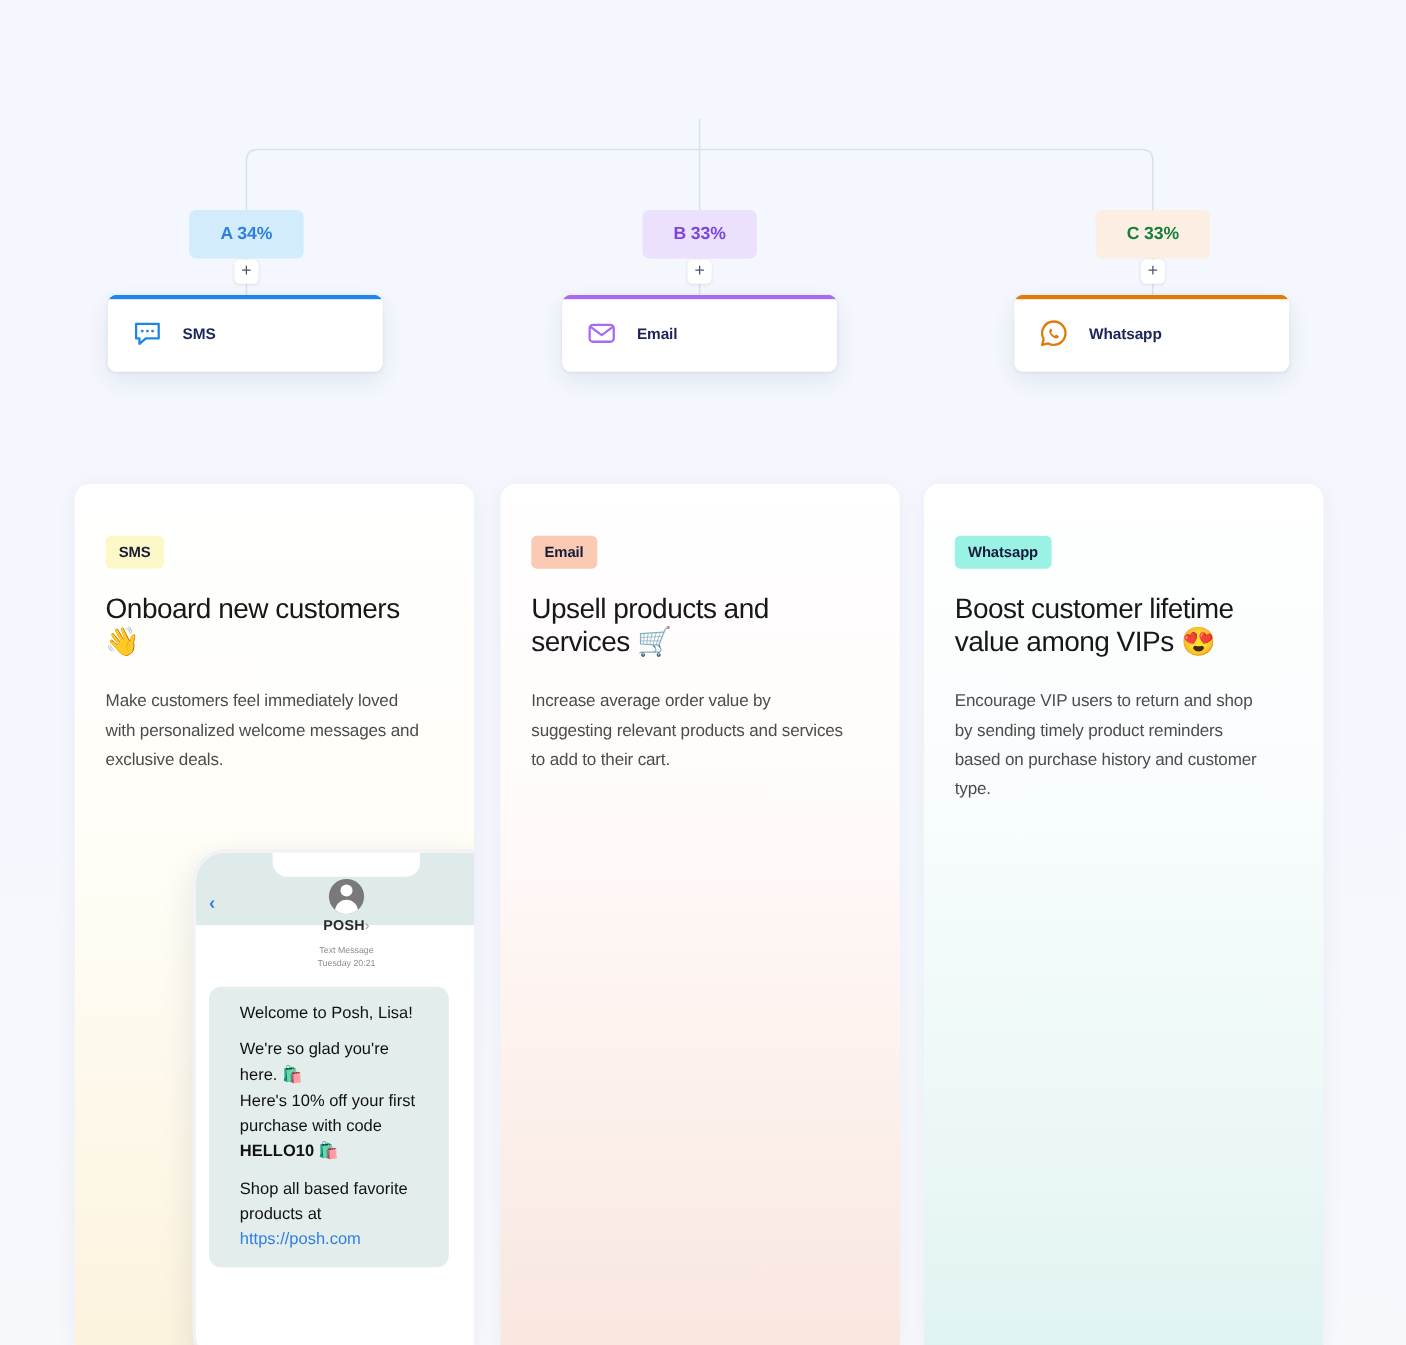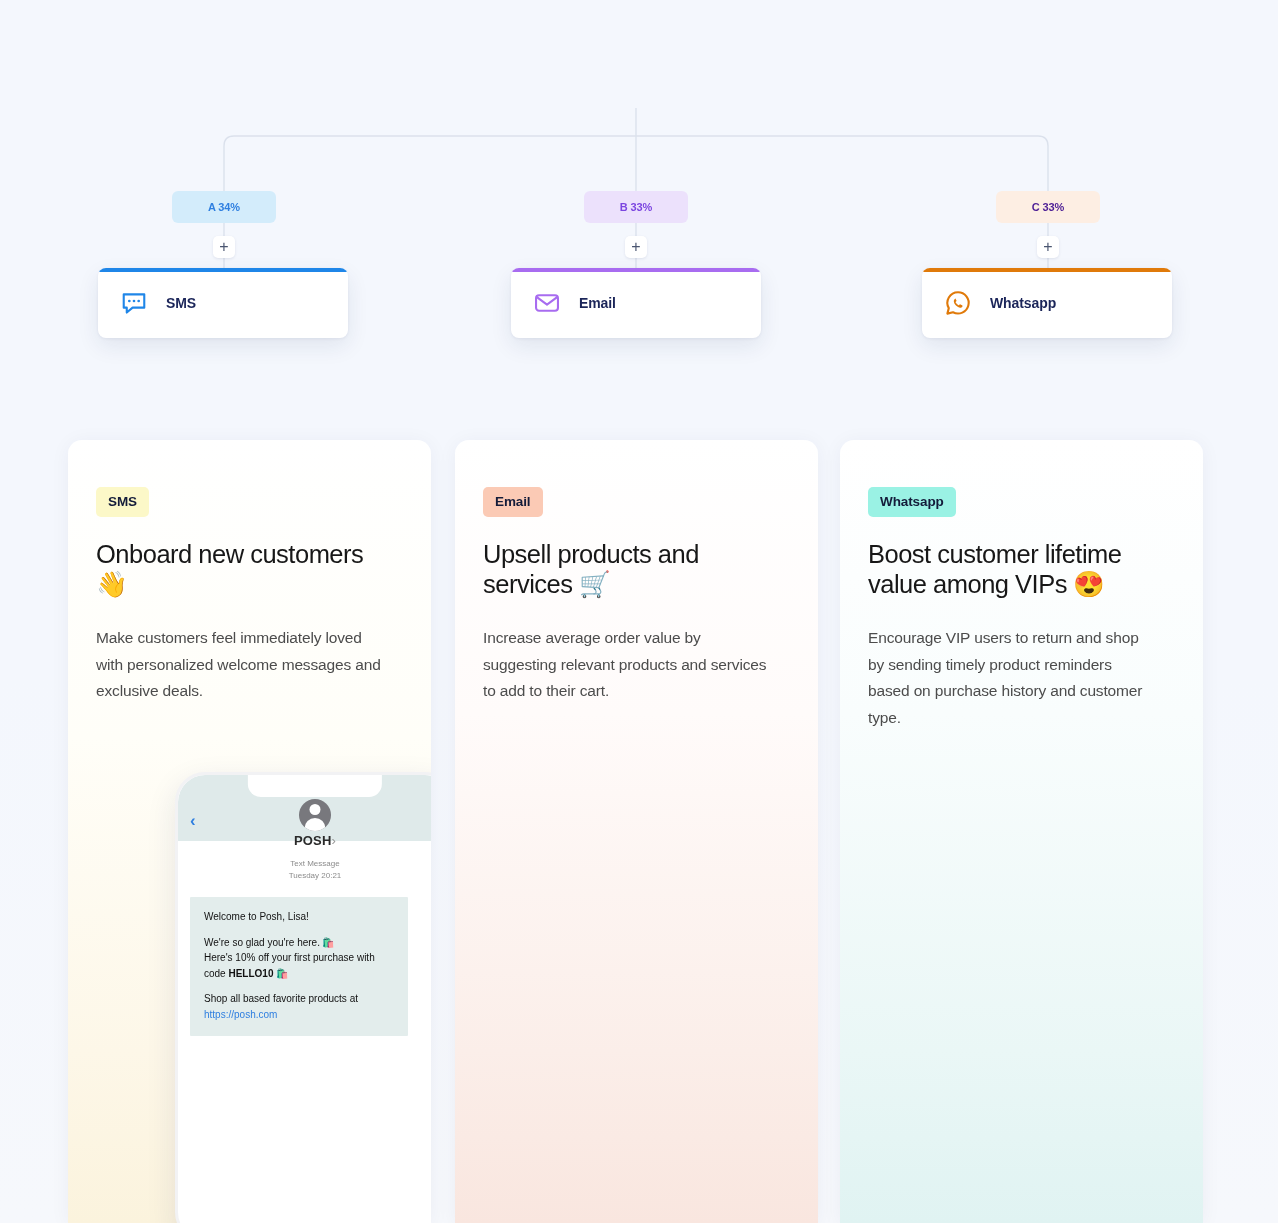--- a/index.html
+++ b/index.html
@@ -23,27 +23,27 @@
   }
   .split-node .topbar { position:absolute; left:0; top:0; width:100%; height:4px; background:#2dd4c4; }
   .split-icon { width: 30px; height: 30px; margin-right: 14px; flex: 0 0 30px; }
   .split-text .t1 { font-size: 14.5px; font-weight: 700; color:#1b2559; letter-spacing:-0.1px; }
   .split-text .t2 { font-size: 11.5px; font-weight: 700; color:#8e98b5; margin-top:3px; letter-spacing:-0.1px;}
 
   
   .conn { position:absolute; left:0; top:0; width:1278px; height:430px; pointer-events:none; }
 
   .branch-pill {
-    position:absolute; height:32px; border-radius:6px;
+    position:absolute; height:44px; border-radius:6px;
     display:flex; align-items:center; justify-content:center;
-    font-size:11px; font-weight:700; letter-spacing:-0.1px;
+    font-size:16px; font-weight:700; letter-spacing:-0.1px;
   }
   .pill-a { left:172px; top:191px; width:104px; background:#d3ecfb; color:#2f7fe0; }
   .pill-b { left:584px; top:191px; width:104px; background:#ece1fc; color:#7b45e0; }
-  .pill-c { left:996px; top:191px; width:104px; background:#fdeee3; color:#4c1d95; }
+  .pill-c { left:996px; top:191px; width:104px; background:#fdeee3; color:#15803d; }
 
   .plusbtn {
     position:absolute; width:22px; height:22px; top:236px;
     background:#ffffff; border-radius:5px;
     box-shadow: 0 1px 3px rgba(25,40,85,0.10);
     display:flex; align-items:center; justify-content:center;
     font-size:16px; color:#4a5570; line-height:1; font-weight:400;
   }
   .plus-a { left:213px; } .plus-b { left:625px; } .plus-c { left:1037px; }
 
@@ -109,22 +109,22 @@
   .sms-head { position:absolute; left:0; top:0; width:100%; height:66px; background:#dfeaea; }
   .sms-back { position:absolute; left:12px; top:36px; font-size:17px; color:#2f7fe0; font-weight:600; }
   .sms-avatar { position:absolute; left:50%; transform:translateX(-50%); top:24px; width:32px; height:32px; border-radius:50%; background:#78787d; overflow:hidden; }
   .sms-avatar:before { content:""; position:absolute; left:50%; top:5px; transform:translateX(-50%); width:11px; height:11px; border-radius:50%; background:#fff; }
   .sms-avatar:after { content:""; position:absolute; left:50%; top:19px; transform:translateX(-50%); width:21px; height:16px; border-radius:11px 11px 0 0; background:#fff; }
   .sms-name { position:absolute; left:0; top:58px; width:100%; text-align:center; font-size:13px; font-weight:700; color:#2a2a2a; letter-spacing:0.2px;}
   .sms-name span.chev { color:#9b9b9b; font-weight:400; }
   .sms-meta { position:absolute; left:0; top:83px; width:100%; text-align:center; font-size:8px; color:#8c8c8c; line-height:1.5; }
   .sms-bubble {
     position:absolute; left:12px; top:122px; width:218px;
-    background:#e3edec; border-radius:1px; padding:12px 14px 14px;
-    font-size:10px; color:#111; line-height:1.55;
+    background:#e3edec; border-radius:11px; padding:12px 28px 14px;
+    font-size:15px; color:#111; line-height:1.55;
   }
   .sms-bubble p { margin-bottom:10px; }
   .sms-bubble p:last-child { margin-bottom:0; }
   .sms-link { color:#2f7fe0; }
 </style>
 </head>
 <body>
 
 <div class="page">
 

